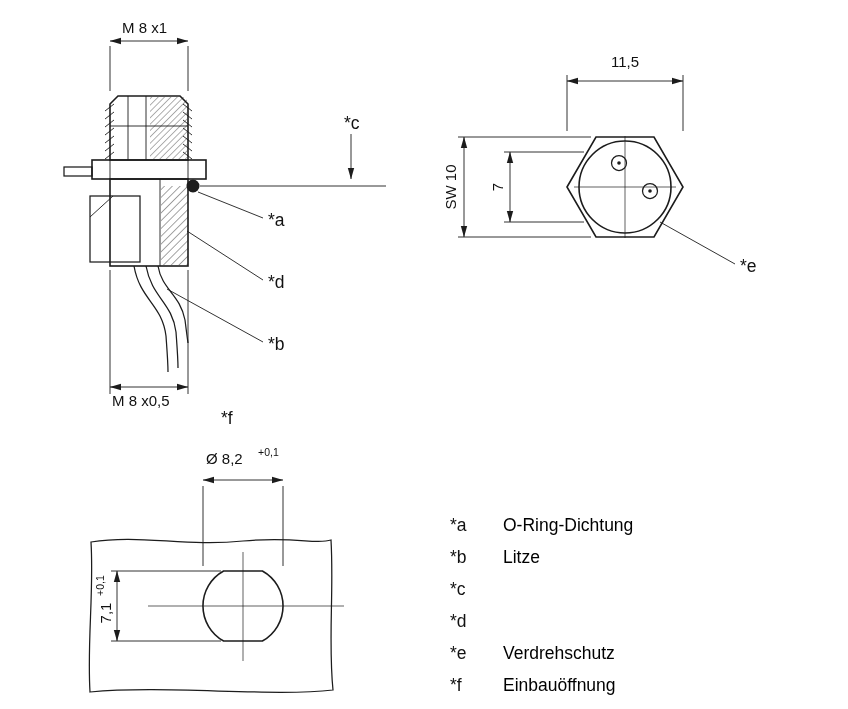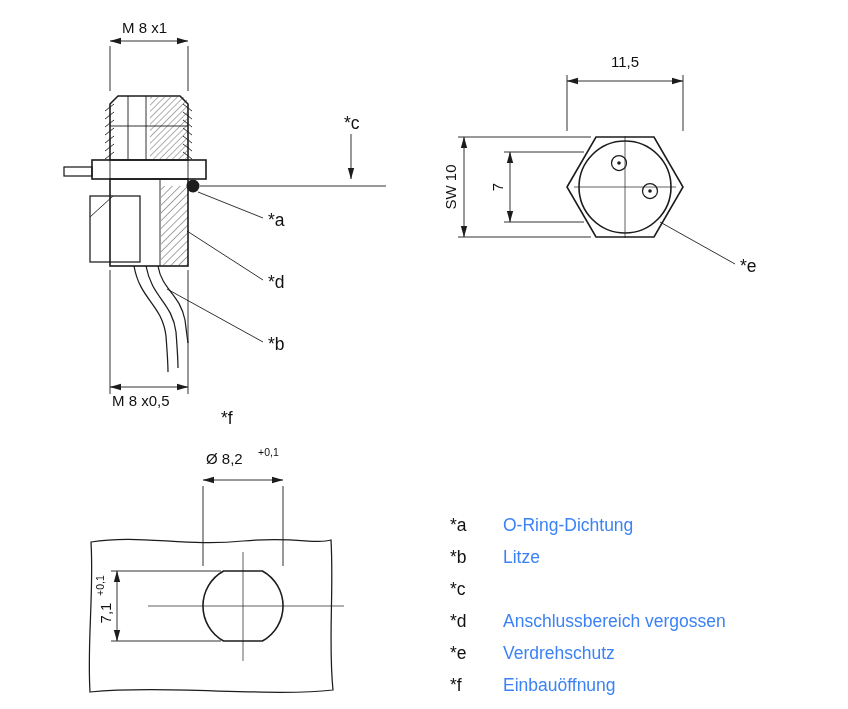--- a/index.html
+++ b/index.html
@@ -16,21 +16,21 @@
 
   
   .dimt{font-family:"Liberation Sans",sans-serif;font-size:15px;fill:#111111;}
   .supt{font-family:"Liberation Sans",sans-serif;font-size:10.5px;fill:#111111;}
   .start{font-family:"Liberation Sans",sans-serif;font-size:17.5px;fill:#111111;}
 
   
   .legend{position:absolute;left:450px;top:509px;width:340px;}
   .legend-row{display:flex;align-items:center;height:32px;}
   .legend-key{width:53px;font-size:17.5px;color:#111111;flex:0 0 53px;}
-  .legend-label{font-size:17.5px;color:#3b82f6;white-space:nowrap;}
+  .legend-label{font-size:17.5px;color:#000000;white-space:nowrap;}
 </style>
 </head>
 <body>
 
 <div class="canvas">
 
 <svg width="848" height="709" viewBox="0 0 848 709" xmlns="http://www.w3.org/2000/svg">
   <defs>
     <marker id="arr" viewBox="0 0 12 8" refX="11.4" refY="4" markerWidth="12" markerHeight="8" orient="auto-start-reverse" markerUnits="userSpaceOnUse">
       <path d="M0,0.7 L11.6,4 L0,7.3 Z" fill="#1c1c1c"></path>
@@ -203,21 +203,20 @@
   </div>
   <div class="legend-row">
     <span class="legend-key">*b</span>
     <span class="legend-label">Litze</span>
   </div>
   <div class="legend-row">
     <span class="legend-key">*c</span>
   </div>
   <div class="legend-row">
     <span class="legend-key">*d</span>
-    <span class="legend-label">Anschlussbereich vergossen</span>
   </div>
   <div class="legend-row">
     <span class="legend-key">*e</span>
     <span class="legend-label">Verdrehschutz</span>
   </div>
   <div class="legend-row">
     <span class="legend-key">*f</span>
     <span class="legend-label">Einbauöffnung</span>
   </div>
 </div>

